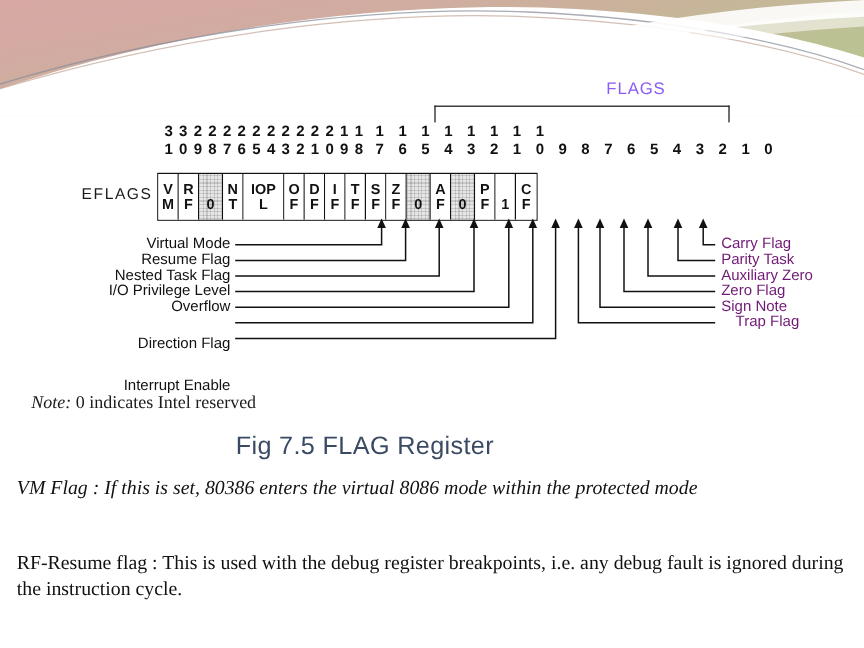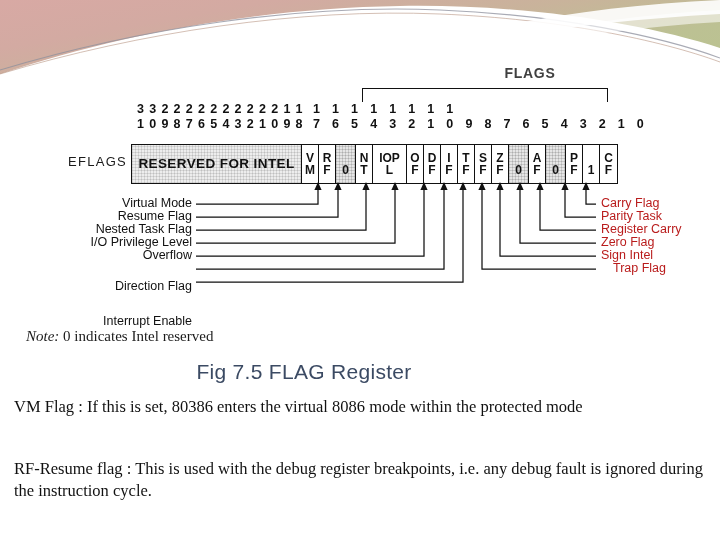--- a/index.html
+++ b/index.html
@@ -25,21 +25,21 @@
     position:absolute;left:0;top:56px;width:720px;height:300px;
   }
   .fig-txt{
     position:absolute;
     font-family:"Liberation Sans", sans-serif;
     color:#1a1a1a;
     white-space:nowrap;
   }
   #flags-title{
     left:530px;top:9px;font-size:14px;letter-spacing:.7px;
-    transform:translateX(-50%);font-weight:700;color:#404040;
+    transform:translateX(-50%);font-weight:400;color:#8b5cf6;
   }
   #flags-bracket{
     position:absolute;left:362px;top:32px;width:246px;height:14px;
     border-top:1.6px solid #111;
     border-left:1.6px solid #111;
     border-right:1.6px solid #111;
     box-sizing:border-box;
   }
 
   
@@ -89,21 +89,21 @@
 
   
   #connectors{position:absolute;left:0;top:0;width:720px;height:300px;}
 
   
   .lbl-left{
     position:absolute;text-align:right;font-size:12.5px;color:#111;
     white-space:nowrap;font-family:"Liberation Sans", sans-serif;
   }
   .lbl-right{
-    position:absolute;text-align:left;font-size:12.5px;color:#b91c1c;
+    position:absolute;text-align:left;font-size:12.5px;color:#701a75;
     white-space:nowrap;font-family:"Liberation Sans", sans-serif;
   }
 
   
   #note{
     position:absolute;left:26px;top:328px;font-family:"Liberation Serif", serif;
     font-size:15px;color:#1b1b1b;white-space:nowrap;
   }
   #note i{}
 
@@ -113,21 +113,21 @@
     font-family:"Liberation Sans", sans-serif;font-size:21px;color:#3b4a63;
     letter-spacing:.3px;
   }
 
   
   .para{
     position:absolute;left:14px;width:700px;
     font-family:"Liberation Serif", serif;
     font-size:16.5px;line-height:22px;color:#111;
   }
-  #para1{top:396px;}
+  #para1{top:396px;font-style:italic;}
   #para2{top:458px;}
 </style>
 </head>
 <body>
 
 <div id="slide-banner">
   <div id="banner-grad"></div>
   <svg class="swoosh" viewBox="0 0 720 96" preserveAspectRatio="none">
     <path d="M0,96 L0,74 C120,34 260,8 400,6 C520,4 640,22 720,48 L720,96 Z" fill="#ffffff"></path>
     <path d="M0,96 L0,80 C130,44 270,18 410,16 C530,14 650,34 720,62 L720,96 Z" fill="#ffffff"></path>
@@ -270,23 +270,20 @@
       </div>
       <div class="bitcol" style="left: 633.85px;">
         <span>&nbsp;</span>
         <span>0</span>
       </div>
     </div>
 
   <div class="fig-txt" id="eflags-label">EFLAGS</div>
 
   <div id="reg-strip">
-      <div class="cell reserved">
-        <span class="l1">RESERVED FOR INTEL</span>
-      </div>
       <div class="cell w1">
         <span class="l1">V</span>
         <span class="l2">M</span>
       </div>
       <div class="cell w1">
         <span class="l1">R</span>
         <span class="l2">F</span>
       </div>
       <div class="cell w2 shaded">
         <span class="l1">&nbsp;</span>
@@ -390,23 +387,23 @@
       <div class="lbl-left" style="right: 528px; top: 153px;">Resume Flag</div>
       <div class="lbl-left" style="right: 528px; top: 166px;">Nested Task Flag</div>
       <div class="lbl-left" style="right: 528px; top: 179px;">I/O Privilege Level</div>
       <div class="lbl-left" style="right: 528px; top: 192px;">Overflow</div>
       <div class="lbl-left" style="right: 528px; top: 205px; margin-top: 18px;">Direction Flag</div>
       <div class="lbl-left" style="right: 528px; top: 218px; margin-top: 40px;">Interrupt Enable</div>
     </div>
   <div id="right-label-stack">
       <div class="lbl-right" style="left: 601px; top: 140px;">Carry Flag</div>
       <div class="lbl-right" style="left: 601px; top: 153px;">Parity Task</div>
-      <div class="lbl-right" style="left: 601px; top: 166px;">Register Carry</div>
+      <div class="lbl-right" style="left: 601px; top: 166px;">Auxiliary Zero</div>
       <div class="lbl-right" style="left: 601px; top: 179px;">Zero Flag</div>
-      <div class="lbl-right" style="left: 601px; top: 192px;">Sign Intel</div>
+      <div class="lbl-right" style="left: 601px; top: 192px;">Sign Note</div>
       <div class="lbl-right" style="left: 601px; top: 205px; margin-left: 12px;">Trap Flag</div>
     </div>
 </div>
 
 <div id="note"><i>Note:</i><span> 0 indicates Intel reserved</span></div>
 
 <div id="caption">Fig 7.5 FLAG Register</div>
 
 <div class="para" id="para1">VM Flag : If this is set, 80386 enters the virtual 8086 mode within the protected mode</div>
 <div class="para" id="para2">RF-Resume flag : This is used with the debug register breakpoints, i.e. any debug fault is ignored during the instruction cycle.</div>

